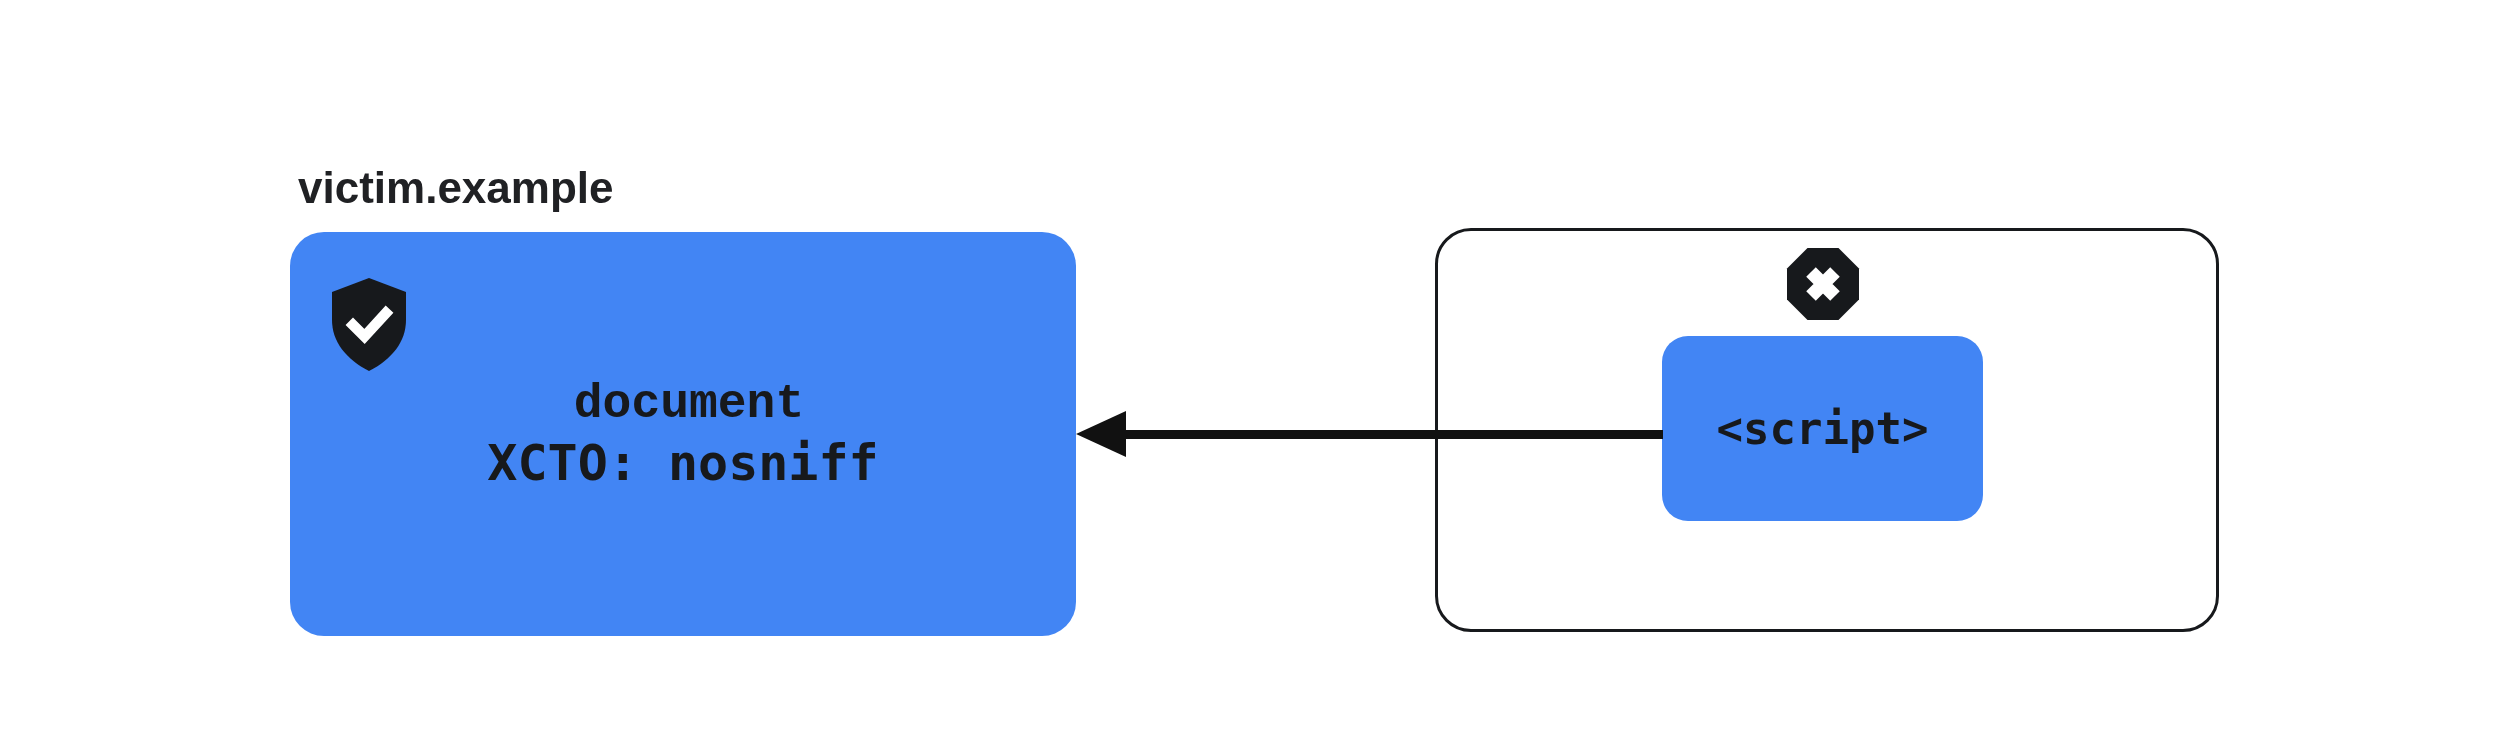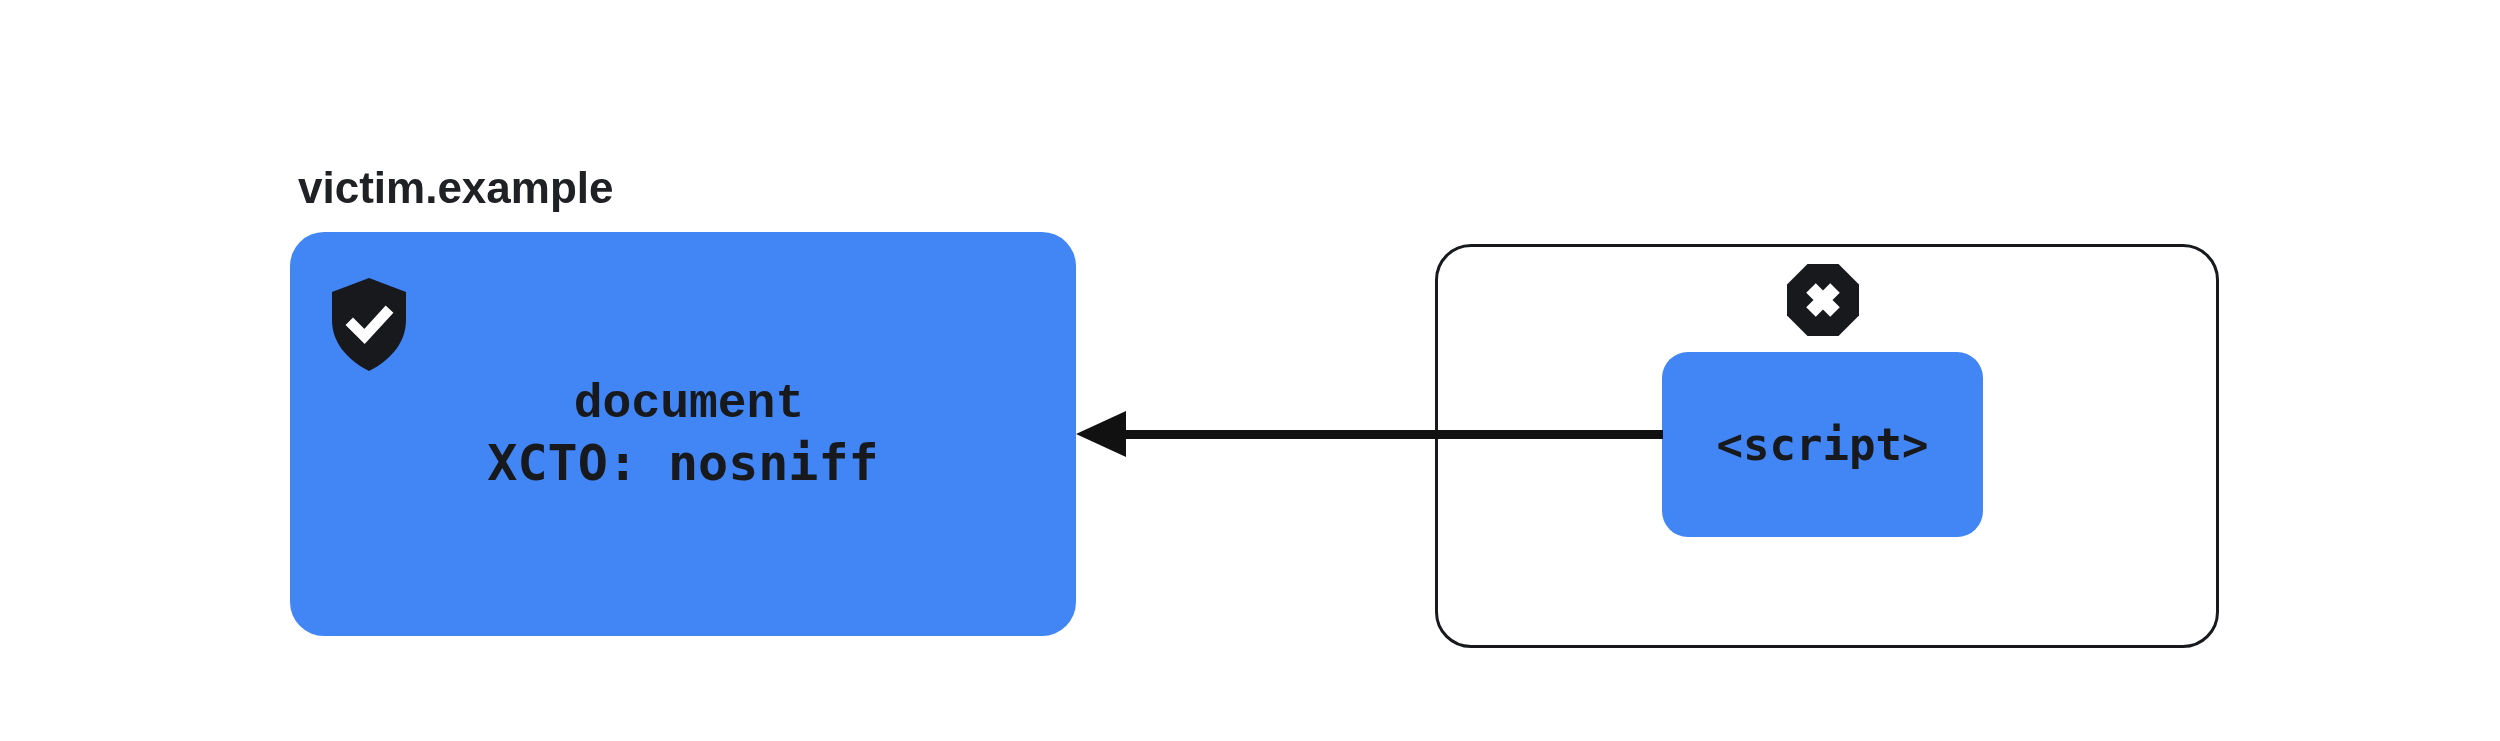--- a/index.html
+++ b/index.html
@@ -61,21 +61,21 @@
     font-family: "DejaVu Sans Mono", monospace;
     font-weight: 700;
     font-size: 50px;
     line-height: 60px;
     color: var(--text);
     text-align: center;
   }
 
   .attacker-box {
     position: absolute;
-    left: 1435px; top: 244px;
+    left: 1435px; top: 228px;
     width: 784px; height: 404px;
     background: var(--bg);
     border: 3px solid var(--dark);
     border-radius: 36px;
   }
   .octagon-icon {
     position: absolute;
     left: 347px; top: 15px;
     width: 76px; height: 76px;
     color: var(--dark);

